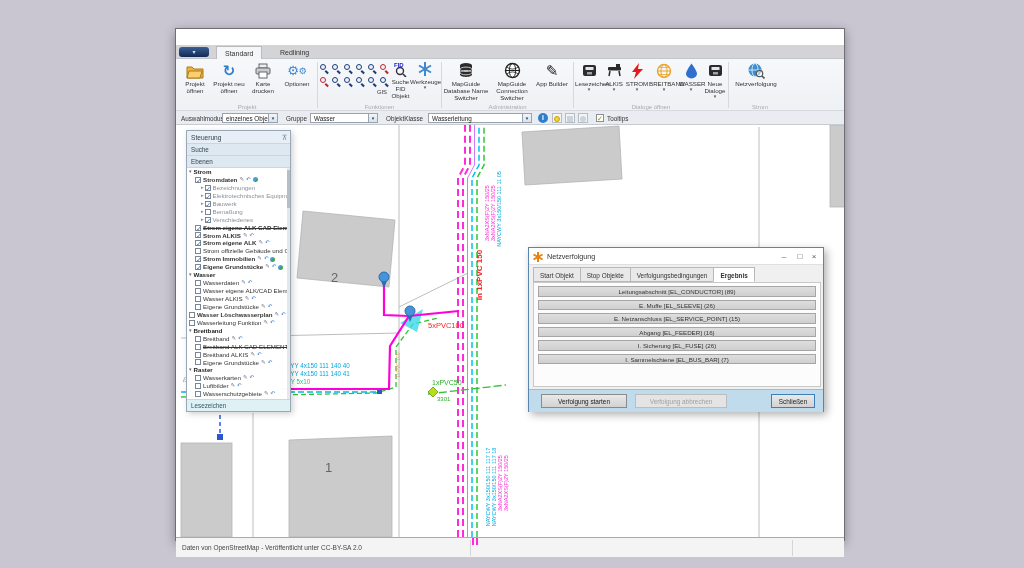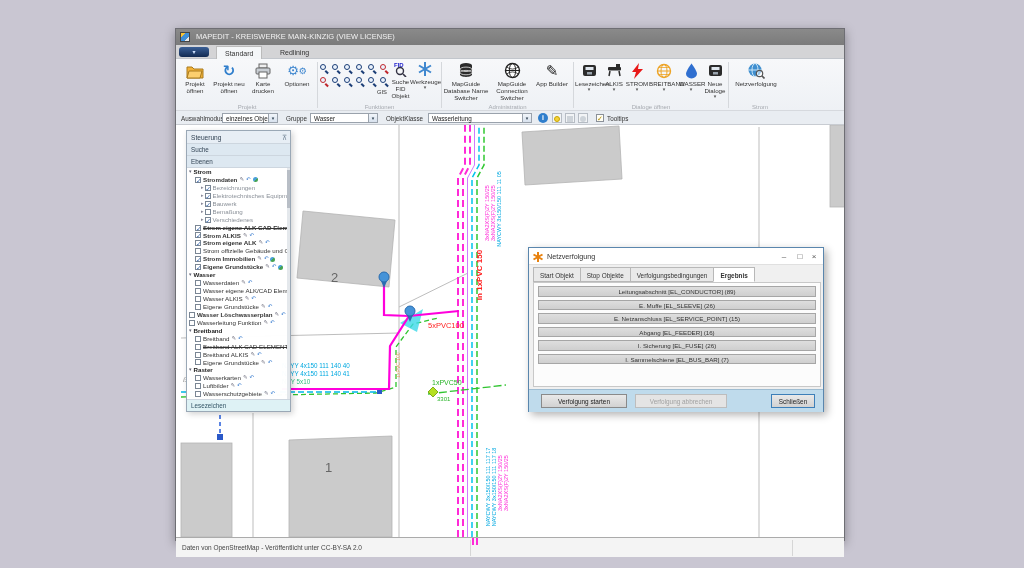--- a/index.html
+++ b/index.html
@@ -96,24 +96,20 @@
   .dbtn{top:4px;height:14px;background:linear-gradient(#e9e9e9,#d2d2d2);border:1px solid #8a8a8a;font-size:6.4px;text-align:center;line-height:13px;color:#222;}
   .dbtn.disabled{background:#e4e4e4;color:#a2a2a2;border-color:#bdbdbd;}
   .dbtn.primary{border:1px solid #3d7fb8;}
 </style>
 </head>
 <body>
 
 <div id="stage">
   <div id="win" class="abs">
 
-    <div id="titlebar" class="abs">
-      <div id="appicon" class="abs"></div>
-      <div id="titletext" class="abs">MAPEDIT - KREISWERKE MAIN-KINZIG    (VIEW LICENSE)</div>
-    </div>
 
     <div id="tabrow" class="abs">
       <div id="filebtn" class="abs">▾</div>
       <div id="tab-standard" class="abs rtab active">Standard</div>
       <div id="tab-redlining" class="abs rtab">Redlining</div>
     </div>
 
     <div id="ribbon" class="abs">
 
       <div class="abs rgroup" style="left:2px;width:138px;">

